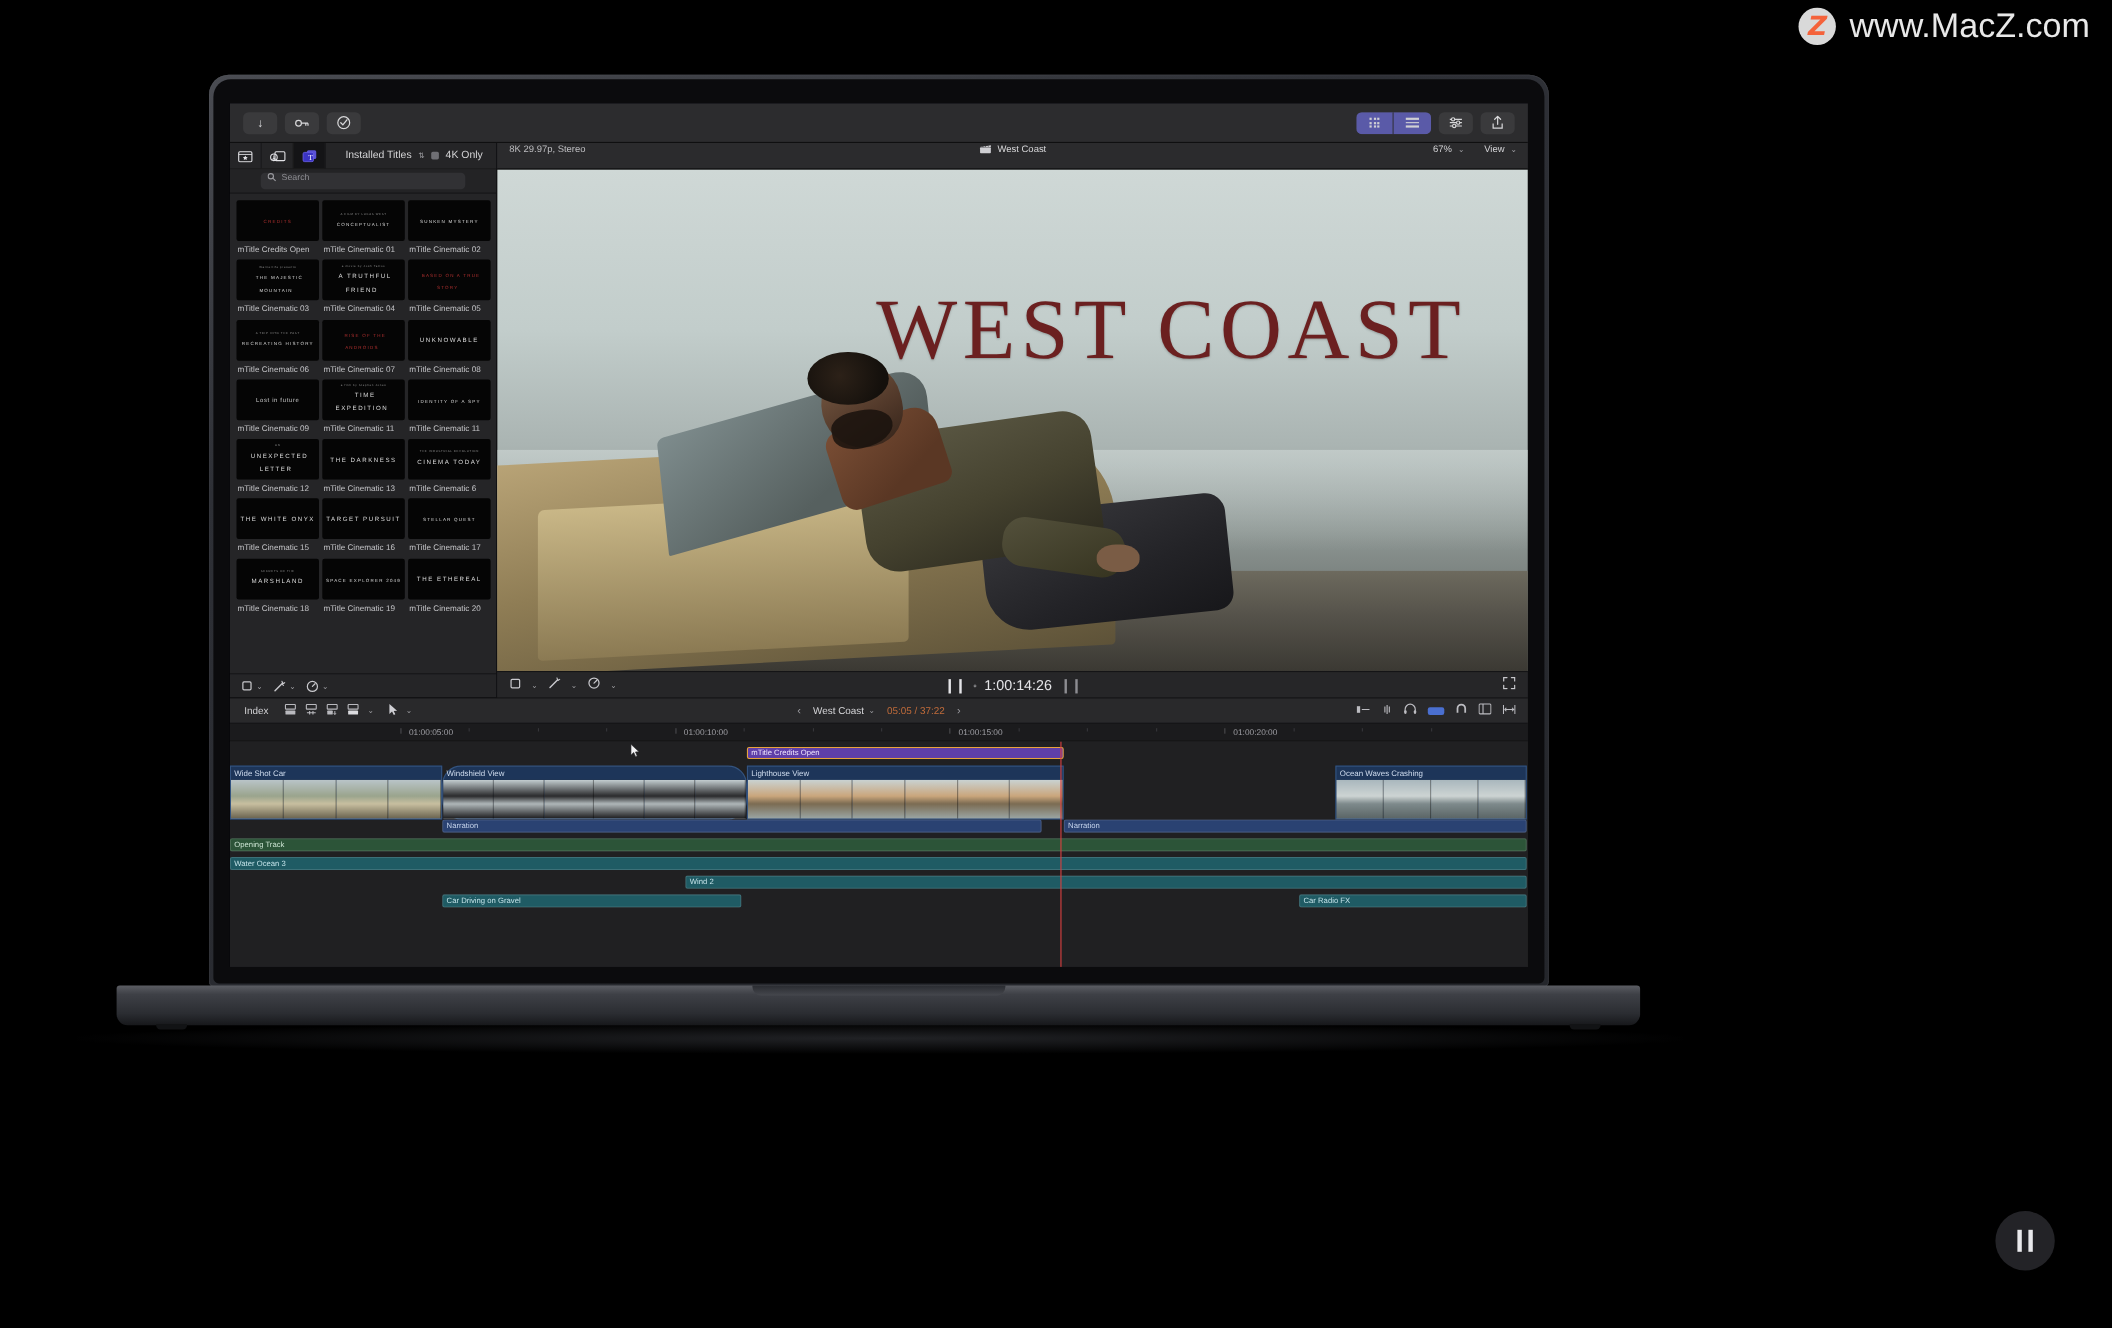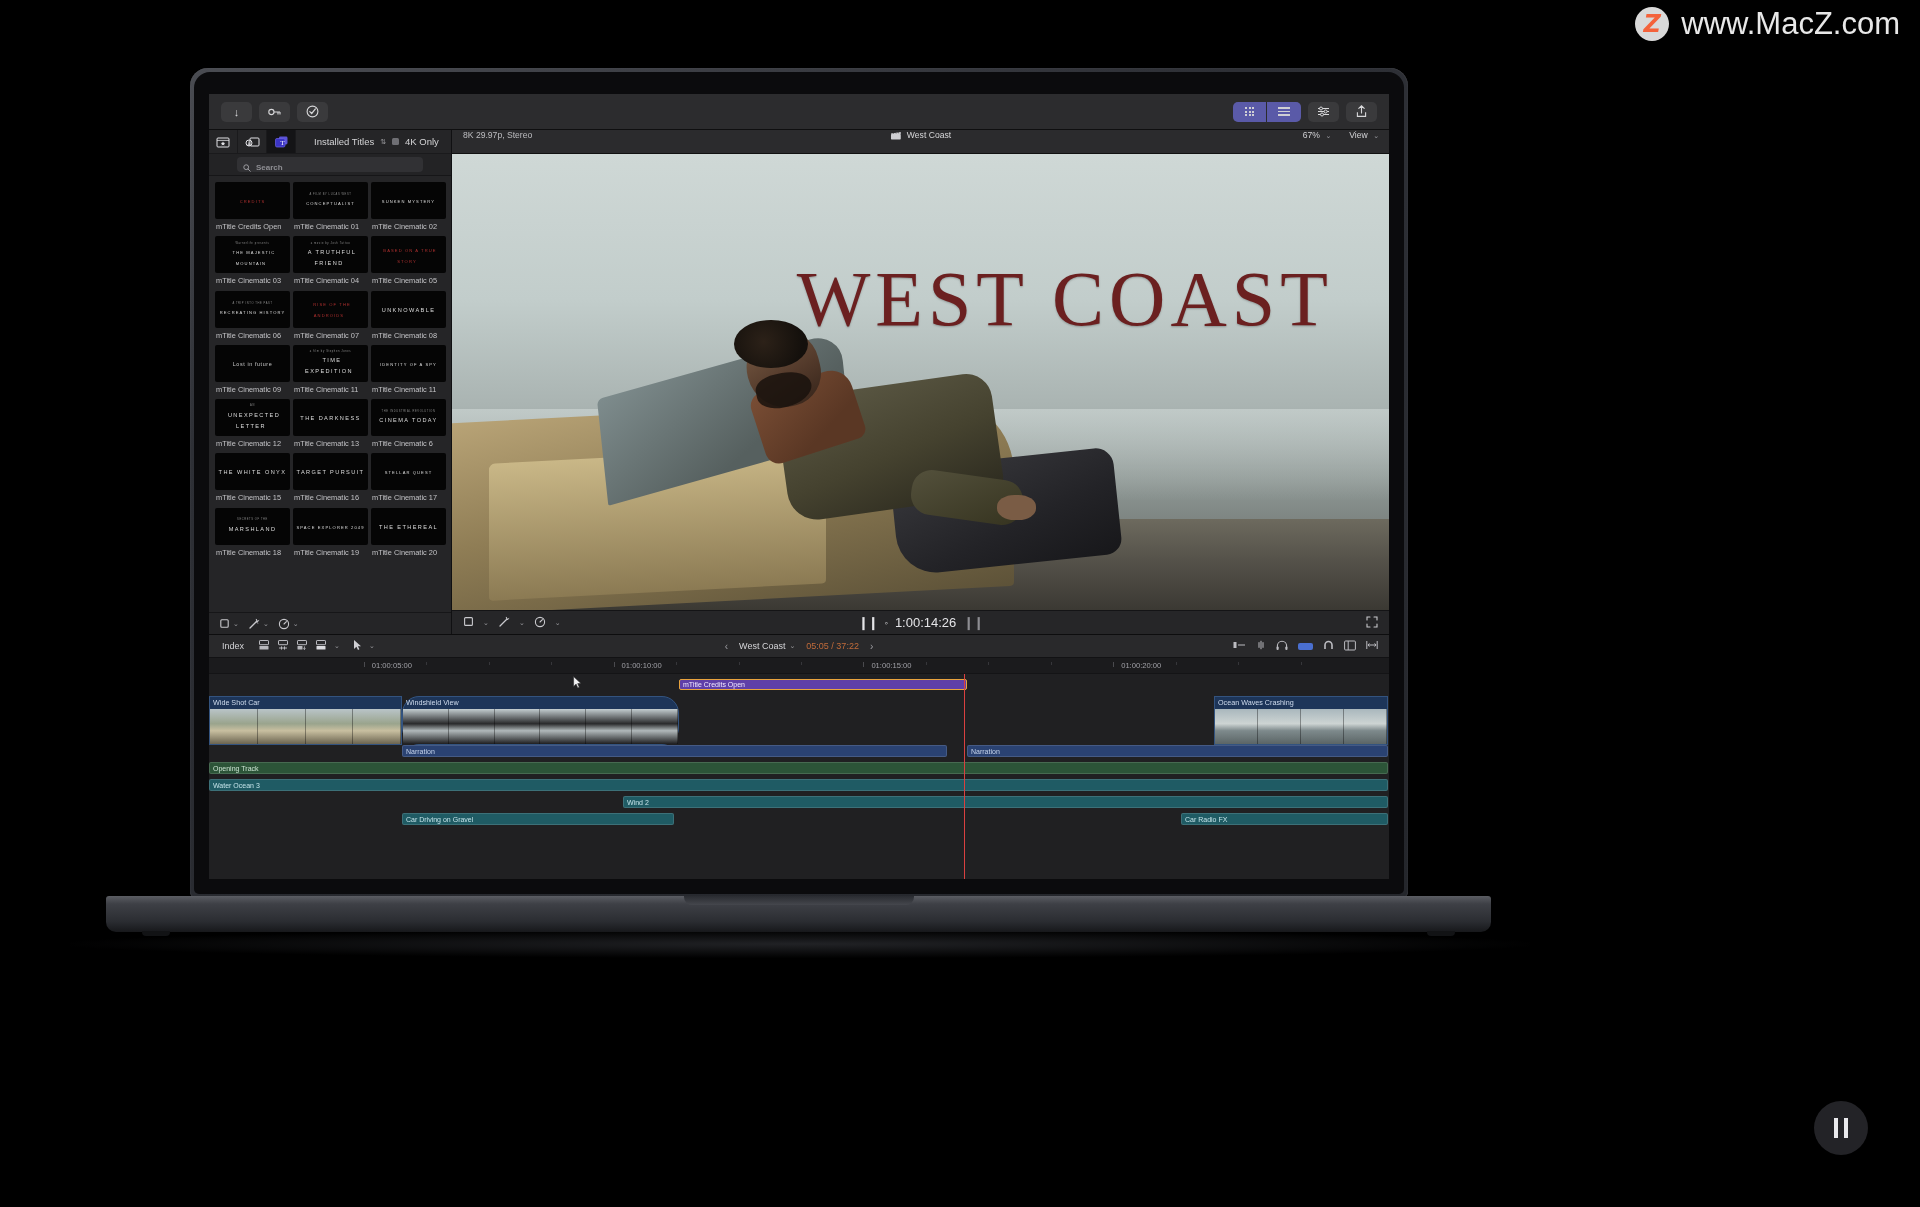--- a/index.html
+++ b/index.html
@@ -62,22 +62,22 @@
 
   
   .browser { width:243px; background:#252527; display:flex; flex-direction:column; border-right:1px solid #101012; }
   .br-tabs { height:24px; display:flex; align-items:stretch; background:#252527; border-bottom:1px solid #1a1a1c; }
   .br-tab { width:29px; display:flex; align-items:center; justify-content:center; border-right:1px solid #1a1a1c; }
   .br-tab.sel { background:#141416; }
   .br-filter { flex:1; display:flex; align-items:center; gap:6px; padding-left:18px; font-size:9.5px; color:#d4d4d6; }
   .chev { font-size:7px; color:#9a9a9e; }
   .chk { width:7px; height:7px; background:#6f6f74; border-radius:1.5px; display:inline-block; }
   .br-search { height:22px; background:#232325; display:flex; align-items:center; justify-content:center; border-bottom:1px solid #161618; }
-  .search-box { width:186px; height:15px; background:#313134; border-radius:4px; display:flex; align-items:flex-end;
-     gap:5px; padding:0 6px; color:#8e8e93; font-size:8px;font-weight:bold; }
+  .search-box { width:186px; height:15px; background:#313134; border-radius:4px; display:flex; align-items:flex-start;
+     gap:5px; padding:0 6px; color:#8e8e93; font-size:8px; }
   .br-grid { flex:1; overflow:hidden; padding:6px 5px 0 6px;
      display:grid; grid-template-columns:repeat(3,1fr); gap:3px 3px; align-content:start; }
   .thumb-cell { display:flex; flex-direction:column; }
   .thumb { width:100%; height:37px; background:#050505; border-radius:2px; display:flex;
      align-items:center; justify-content:center; overflow:hidden; position:relative; }
   .thumb span { font-size:4.1px; letter-spacing:1.1px; color:#dcdcdc; text-align:center; line-height:1.6; padding:0 3px; }
   .thumb span.red { color:#b0302f; }
   .thumb span.sub { font-size:2.6px; color:#8d8d8d; letter-spacing:.6px; display:block; }
   .thumb span.big { font-size:5.6px; letter-spacing:1.4px; }
   .thumb span.plain { letter-spacing:.6px; font-size:5.4px; color:#c8c8c8; }
@@ -662,20 +662,31 @@
                   <span class="lbl">Windshield View</span>
                   <div class="filmstrip">
                     <div class="frame" style="background: linear-gradient(rgb(195, 205, 208) 0%, rgb(42, 42, 44) 42%, rgb(176, 184, 186) 62%, rgb(30, 30, 32) 100%);"></div>
                     <div class="frame" style="background: linear-gradient(rgb(195, 205, 208) 0%, rgb(42, 42, 44) 42%, rgb(176, 184, 186) 62%, rgb(30, 30, 32) 100%);"></div>
                     <div class="frame" style="background: linear-gradient(rgb(195, 205, 208) 0%, rgb(42, 42, 44) 42%, rgb(176, 184, 186) 62%, rgb(30, 30, 32) 100%);"></div>
                     <div class="frame" style="background: linear-gradient(rgb(195, 205, 208) 0%, rgb(42, 42, 44) 42%, rgb(176, 184, 186) 62%, rgb(30, 30, 32) 100%);"></div>
                     <div class="frame" style="background: linear-gradient(rgb(195, 205, 208) 0%, rgb(42, 42, 44) 42%, rgb(176, 184, 186) 62%, rgb(30, 30, 32) 100%);"></div>
                     <div class="frame" style="background: linear-gradient(rgb(195, 205, 208) 0%, rgb(42, 42, 44) 42%, rgb(176, 184, 186) 62%, rgb(30, 30, 32) 100%);"></div>
                   </div>
                 </div>
+                <div class="vclip" style="left: 470px; width: 288px;">
+                  <span class="lbl">Lighthouse View</span>
+                  <div class="filmstrip">
+                    <div class="frame" style="background: linear-gradient(rgb(201, 210, 210) 0%, rgb(202, 166, 124) 42%, rgb(123, 107, 82) 62%, rgb(154, 165, 163) 100%);"></div>
+                    <div class="frame" style="background: linear-gradient(rgb(201, 210, 210) 0%, rgb(202, 166, 124) 42%, rgb(123, 107, 82) 62%, rgb(154, 165, 163) 100%);"></div>
+                    <div class="frame" style="background: linear-gradient(rgb(201, 210, 210) 0%, rgb(202, 166, 124) 42%, rgb(123, 107, 82) 62%, rgb(154, 165, 163) 100%);"></div>
+                    <div class="frame" style="background: linear-gradient(rgb(201, 210, 210) 0%, rgb(202, 166, 124) 42%, rgb(123, 107, 82) 62%, rgb(154, 165, 163) 100%);"></div>
+                    <div class="frame" style="background: linear-gradient(rgb(201, 210, 210) 0%, rgb(202, 166, 124) 42%, rgb(123, 107, 82) 62%, rgb(154, 165, 163) 100%);"></div>
+                    <div class="frame" style="background: linear-gradient(rgb(201, 210, 210) 0%, rgb(202, 166, 124) 42%, rgb(123, 107, 82) 62%, rgb(154, 165, 163) 100%);"></div>
+                  </div>
+                </div>
                 <div class="vclip" style="left: 1005px; width: 174px;">
                   <span class="lbl">Ocean Waves Crashing</span>
                   <div class="filmstrip">
                     <div class="frame" style="background: linear-gradient(rgb(169, 183, 189) 0%, rgb(205, 212, 211) 42%, rgb(126, 138, 140) 62%, rgb(91, 101, 102) 100%);"></div>
                     <div class="frame" style="background: linear-gradient(rgb(169, 183, 189) 0%, rgb(205, 212, 211) 42%, rgb(126, 138, 140) 62%, rgb(91, 101, 102) 100%);"></div>
                     <div class="frame" style="background: linear-gradient(rgb(169, 183, 189) 0%, rgb(205, 212, 211) 42%, rgb(126, 138, 140) 62%, rgb(91, 101, 102) 100%);"></div>
                     <div class="frame" style="background: linear-gradient(rgb(169, 183, 189) 0%, rgb(205, 212, 211) 42%, rgb(126, 138, 140) 62%, rgb(91, 101, 102) 100%);"></div>
                   </div>
                 </div>
                 <div class="aclip" style="left: 193px; width: 545px; top: 71px; height: 12px; background: rgb(42, 66, 114); border: 1px solid rgba(255, 255, 255, 0.13);">

